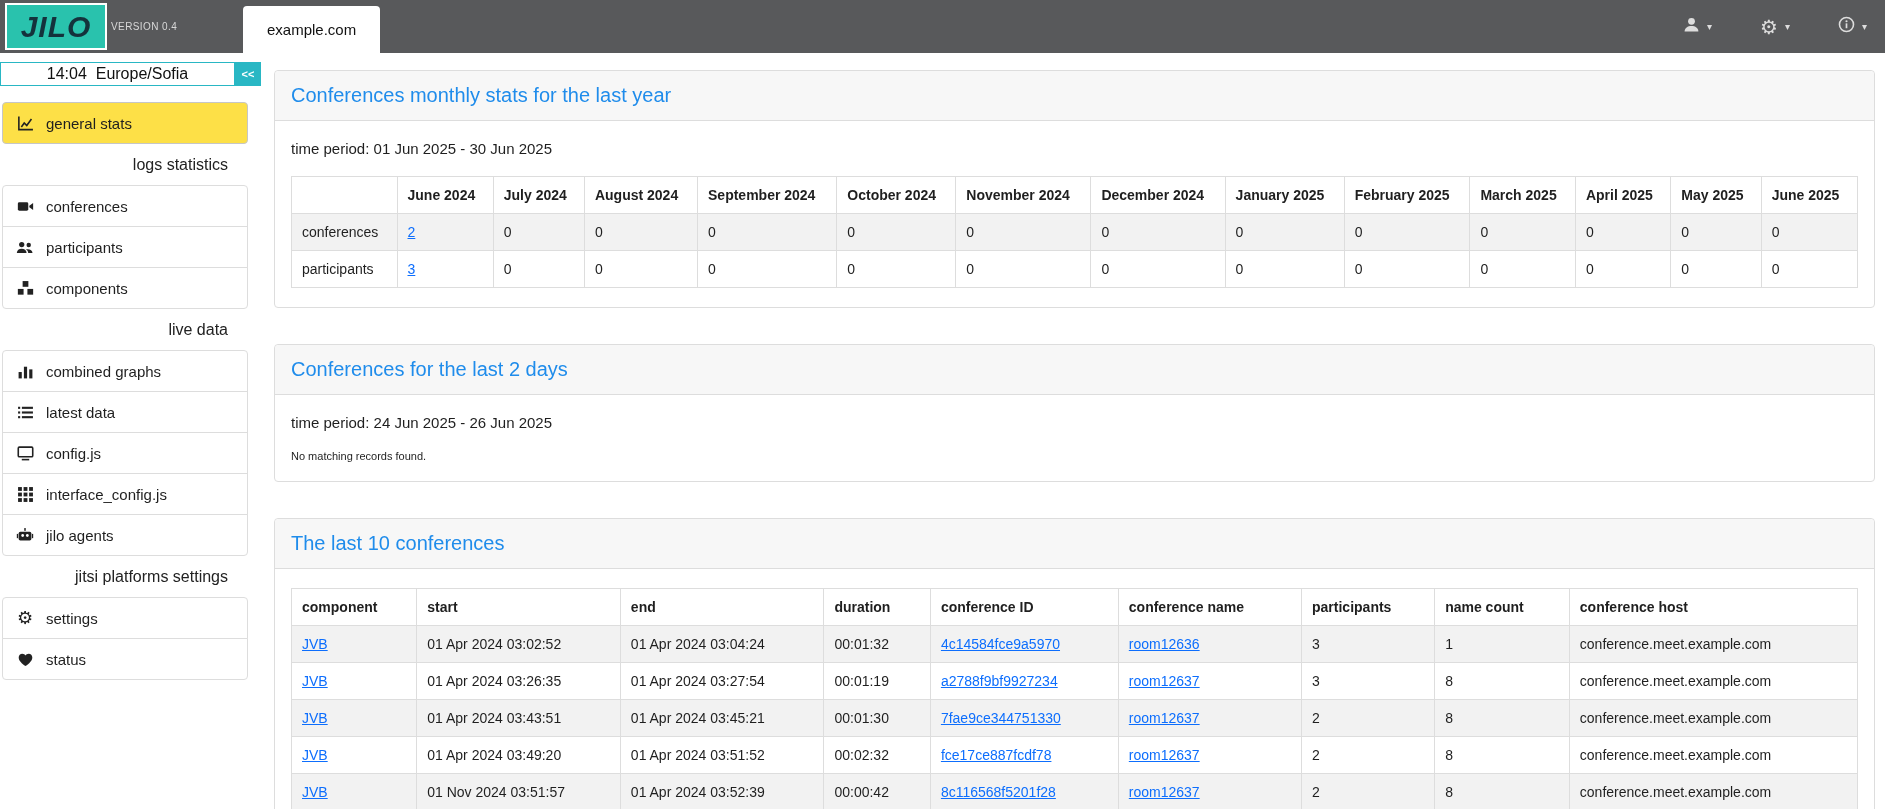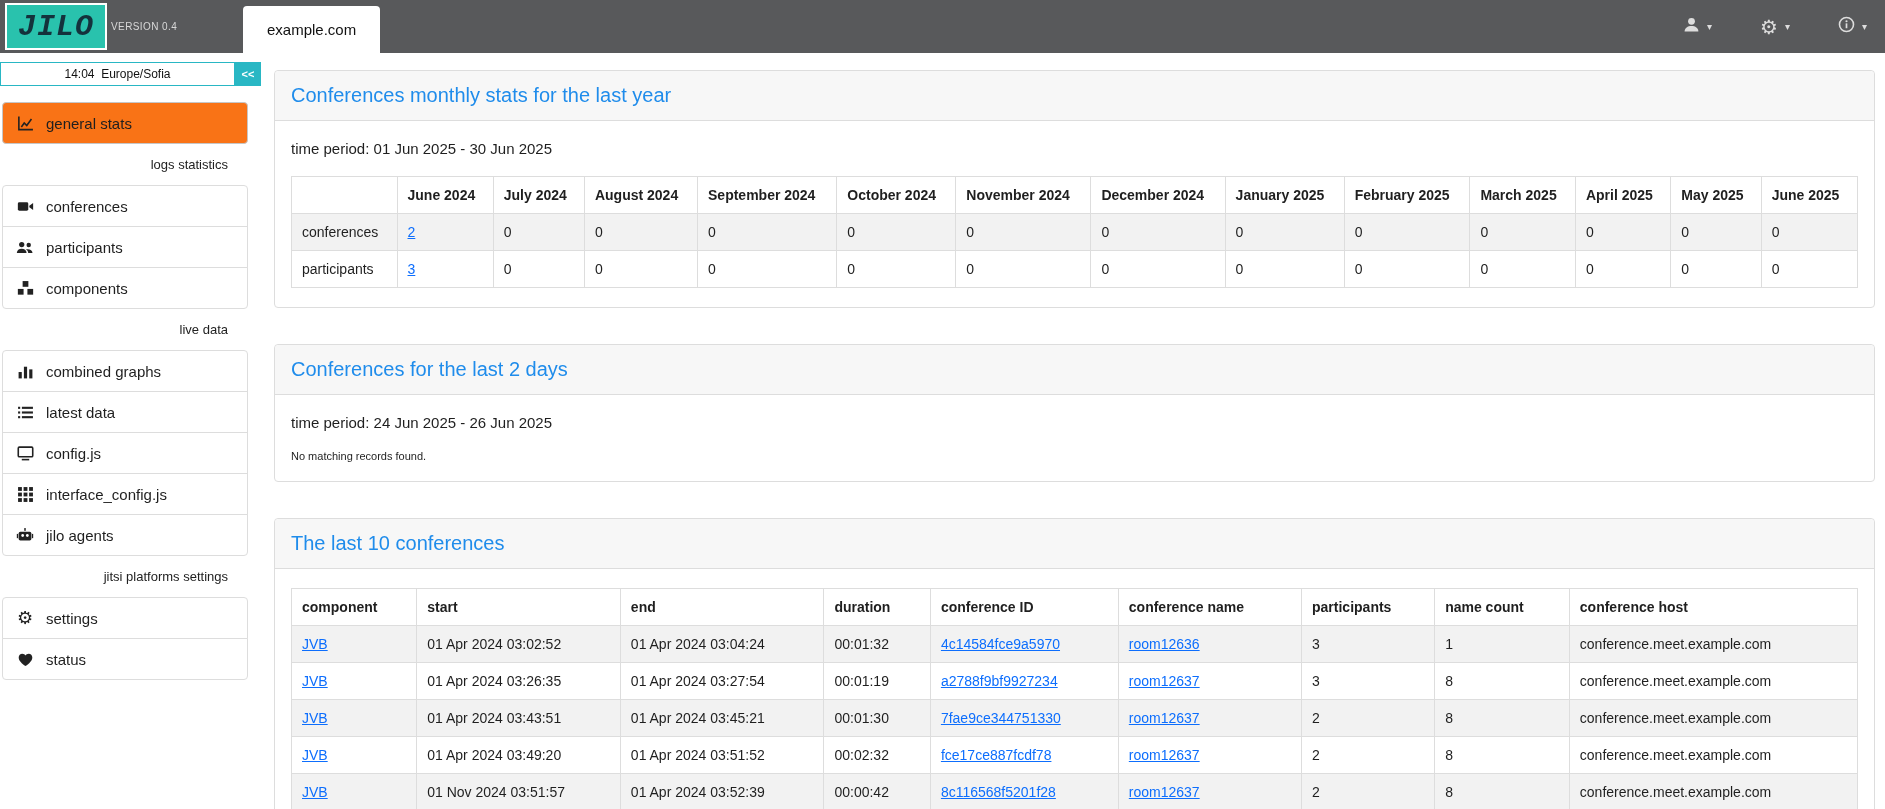--- a/index.html
+++ b/index.html
@@ -2,42 +2,42 @@
 <html><head>
 <meta charset="utf-8">
 <style>
 *{box-sizing:border-box;margin:0;padding:0}
 html,body{width:1885px;height:809px;overflow:hidden}
 body{font-family:"Liberation Sans","DejaVu Sans",sans-serif;background:#fff;color:#1f1f1f}
 
 
 .topbar{position:relative;height:53px;background:#58595b}
 .logo{position:absolute;left:5px;top:3px;width:102px;height:47px;background:#29c2ad;border:2px solid #fff;display:flex;align-items:center;justify-content:center}
-.logo span{font-family:Liberation Mono, monospace;font-style:italic;font-weight:bold;font-size:30px;color:#14323c;letter-spacing:1px}
+.logo span{font-family:Liberation Sans, sans-serif;font-style:italic;font-weight:bold;font-size:30px;color:#14323c;letter-spacing:1px}
 .version{position:absolute;left:111px;top:21px;font-size:10px;color:#d8d8d8;letter-spacing:.4px}
 .tab{position:absolute;left:243px;top:6px;height:47px;background:#fff;border-radius:4px 4px 0 0;display:flex;align-items:center;padding:0 24px;font-size:15px;color:#111;cursor:pointer}
 .topbar-menus{position:absolute;right:18px;top:0;height:53px;display:flex;align-items:center;gap:48px}
 .menu{display:flex;align-items:center;gap:7px;color:#ddd;cursor:pointer}
 .menu .caret{font-size:10px;color:#ddd}
 .gear-glyph{font-size:20px;line-height:1;color:#ddd}
 
 
 .layout{display:flex;height:756px}
 .sidebar{width:261px;flex:none;padding-top:9px}
 .clock-row{display:flex;height:24px;margin-bottom:16px}
-.clock{flex:1;border:1px solid #29b7c4;display:flex;align-items:center;justify-content:center;font-size:12px;white-space:pre;color:#111;background:#fff}
+.clock{flex:1;border:1px solid #29b7c4;display:flex;align-items:center;justify-content:center;font-size:16px;white-space:pre;color:#111;background:#fff}
 .collapse-btn{width:26px;border:1px solid #29b7c4;background:#29b7c4;color:#fff;font-size:11px;font-weight:bold;cursor:pointer}
 .nav-group{margin:0 13px 0 2px}
 .nav-item{display:flex;align-items:center;gap:11px;height:42px;padding:0 12px;background:#fff;border:1px solid #ddd;margin-top:-1px;font-size:15px;cursor:pointer}
 .nav-group .nav-item:first-child{border-radius:4px 4px 0 0;margin-top:0}
 .nav-group .nav-item:last-child{border-radius:0 0 4px 4px}
 .nav-group .nav-item:only-child{border-radius:4px}
-.nav-item.active{background:#f97316;border-color:#c6c6c6}
+.nav-item.active{background:#fde047;border-color:#c6c6c6}
 .nav-item .ic{width:20px;display:flex;justify-content:center;flex:none}
-.section-label{height:41px;display:flex;align-items:center;justify-content:flex-end;padding-right:33px;font-size:13px;color:#222}
+.section-label{height:41px;display:flex;align-items:center;justify-content:flex-end;padding-right:33px;font-size:16px;color:#222}
 .sidebar-gear{font-size:18px;line-height:1;color:#222}
 
 
 .main{flex:1;overflow:hidden;padding:17px 10px 0 13px}
 .card{border:1px solid #ddd;border-radius:4px;margin-bottom:36px;background:#fff}
 .card-header{background:#f7f7f7;border-bottom:1px solid #ddd;padding:13px 16px;border-radius:4px 4px 0 0}
 .card-title{color:#1f8ceb;font-size:20px;font-weight:normal}
 .card-body{padding:19px 16px}
 .time-period{font-size:15px;margin-bottom:19px}
 .time-period b{font-weight:normal}

